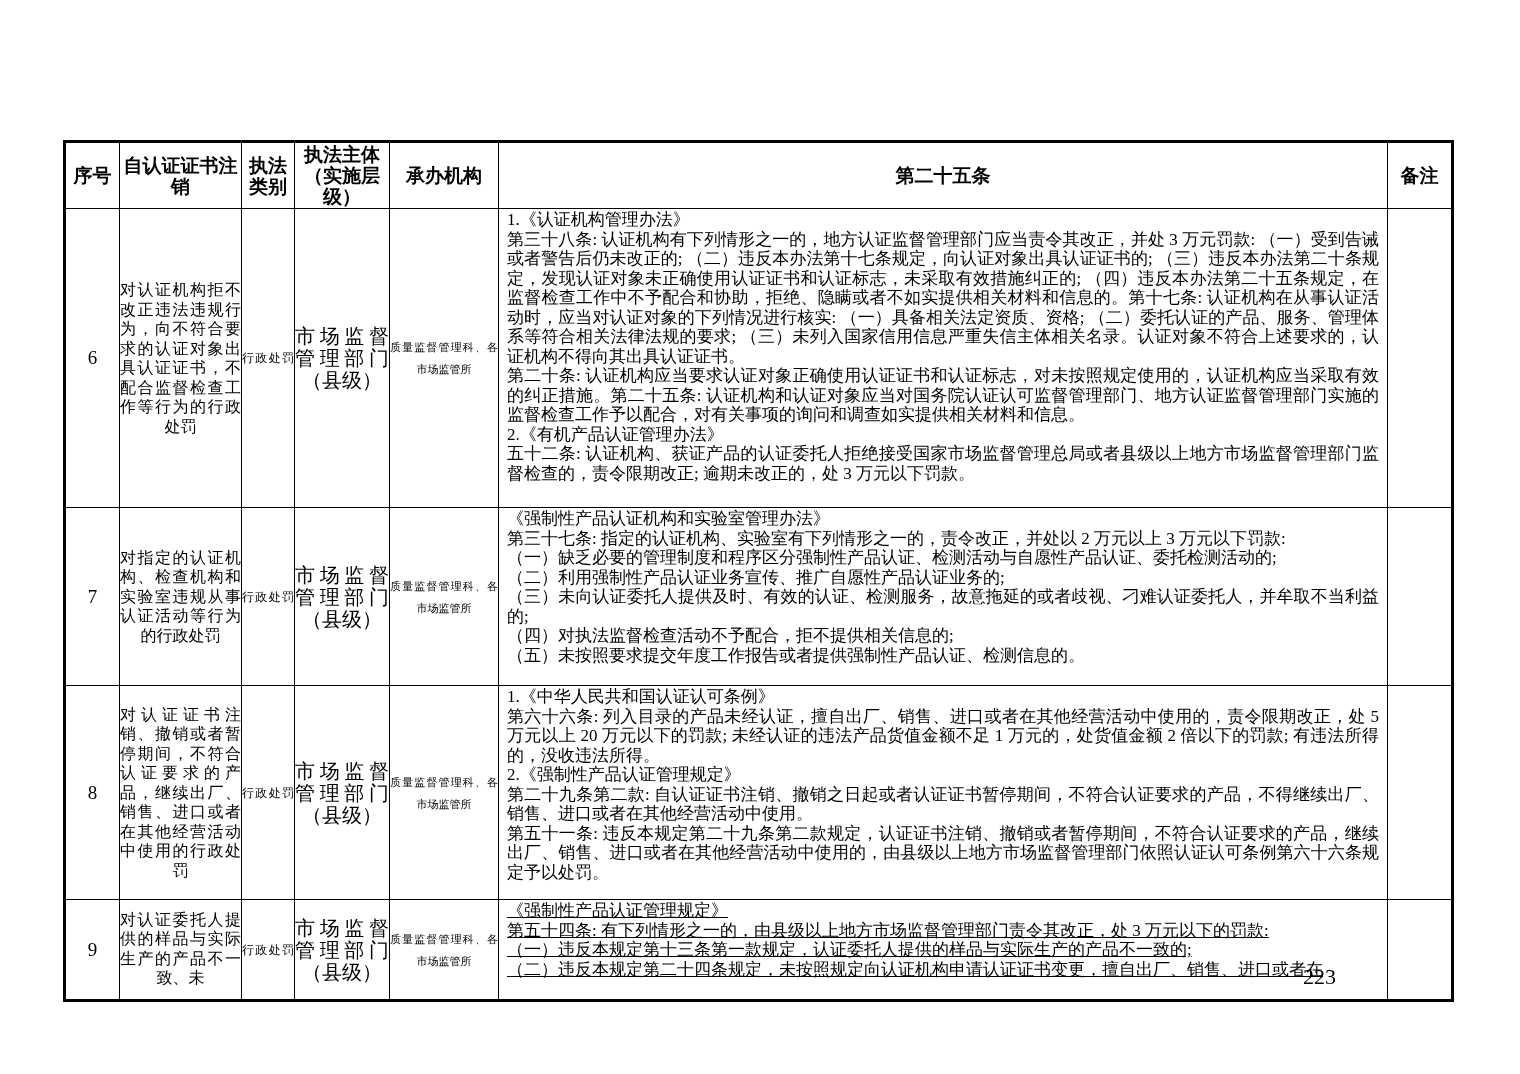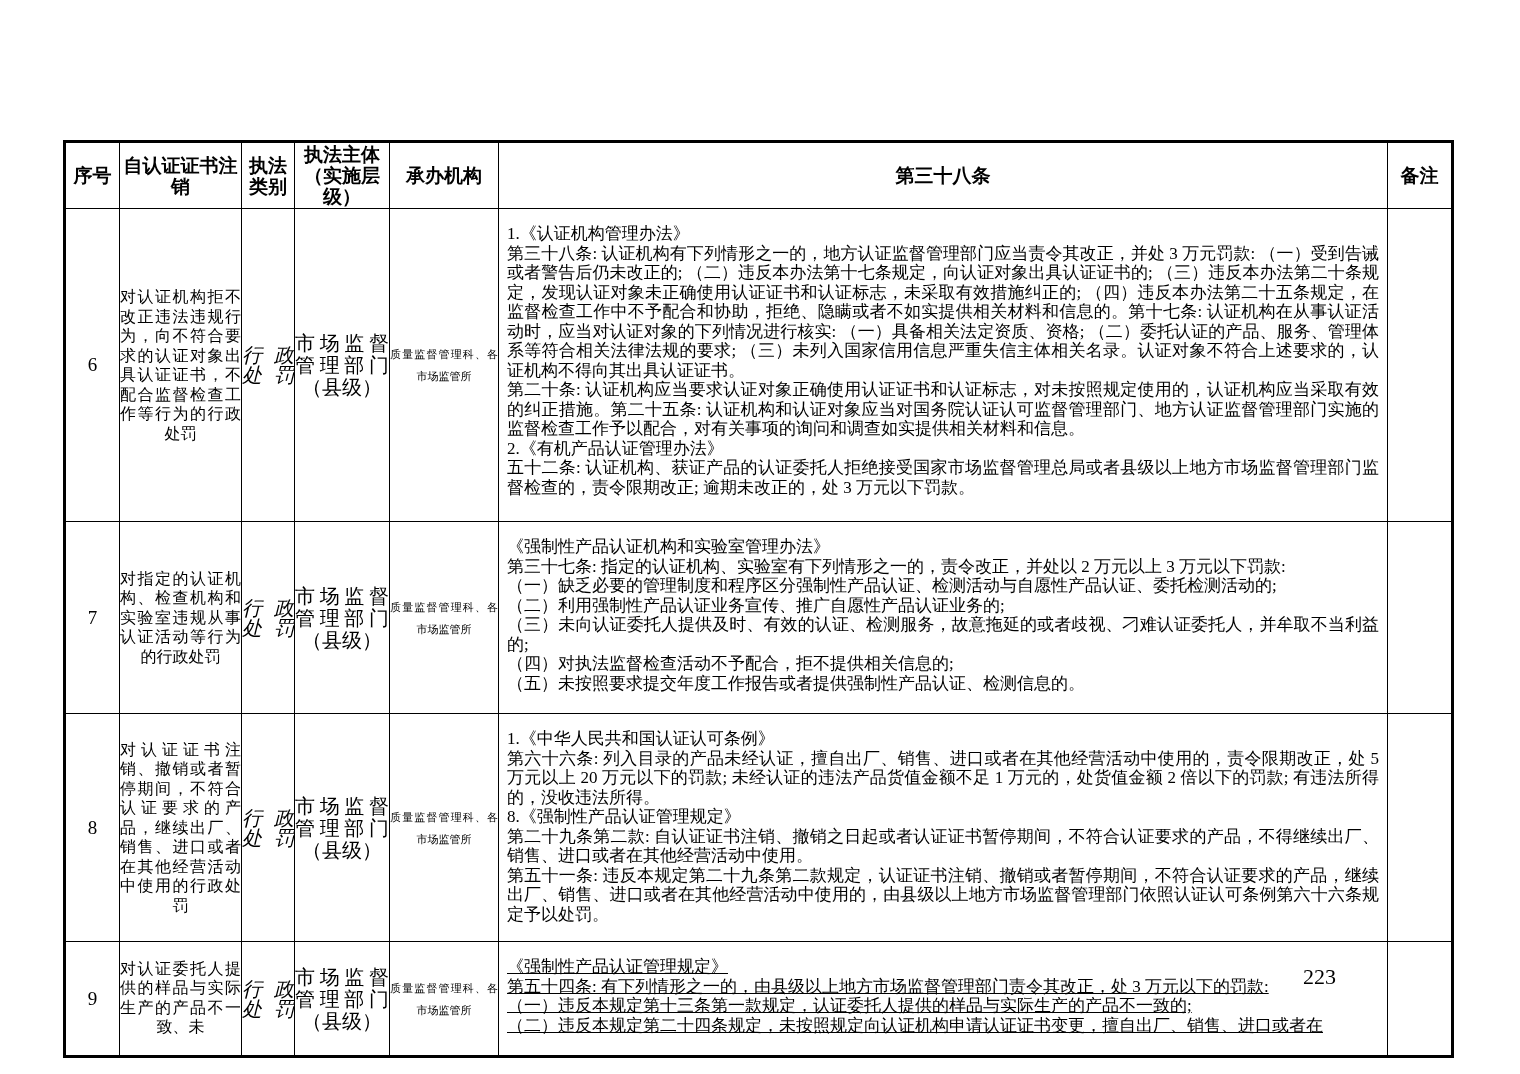--- a/index.html
+++ b/index.html
@@ -55,27 +55,26 @@
     vertical-align: middle;
     padding: 0 6px;
     text-align: justify;
     text-align-last: center;
   }
   td.c-name .clipbox {
     height: 80px;
     overflow: hidden;
   }
   td.c-cat {
-    font-size: 20px;
+    font-size: 12px;
     line-height: 20px;
     vertical-align: middle;
     padding: 0 7px;
     text-align: justify;
     text-align-last: justify;
-    font-style: italic;
   }
   td.c-subj {
     font-size: 20px;
     line-height: 22px;
     vertical-align: middle;
     padding: 0 9px;
     text-align: justify;
     text-align-last: center;
   }
   td.c-agcy {
@@ -89,21 +88,20 @@
   td.c-basis {
     vertical-align: top;
   }
   td.c-basis .basis-box {
     font-size: 17px;
     line-height: 19.5px;
     padding: 1px 8px 18px 8px;
     overflow: hidden;
     text-align: justify;
     text-align-last: left;
-    margin-top: 14px;
   }
   tr.r6 .basis-box { height: 279px; }
   tr.r7 .basis-box { height: 158px; }
   tr.r8 .basis-box { height: 194px; }
   tr.r9 .basis-box { height: 80px; text-decoration: underline; }
   td.c-basis p { margin: 0; }
   td.c-remark { }
 
   .page-number {
     position: absolute;
@@ -128,21 +126,21 @@
       <col style="width:889px">
       <col style="width:65px">
     </colgroup>
     <thead>
       <tr class="hdr">
         <th>序号</th>
         <th>自认证证书注销</th>
         <th>执法类别</th>
         <th>执法主体（实施层级）</th>
         <th>承办机构</th>
-        <th>第三十八条</th>
+        <th>第二十五条</th>
         <th>备注</th>
       </tr>
     </thead>
     <tbody>
       <tr class="r6">
         <td class="c-seq">6</td>
         <td class="c-name">对认证机构拒不改正违法违规行为，向不符合要求的认证对象出具认证证书，不配合监督检查工作等行为的行政处罚</td>
         <td class="c-cat">行政处罚</td>
         <td class="c-subj">市场监督管理部门（县级）</td>
         <td class="c-agcy">质量监督管理科、各市场监管所</td>
@@ -179,21 +177,21 @@
       <tr class="r8">
         <td class="c-seq">8</td>
         <td class="c-name">对认证证书注销、撤销或者暂停期间，不符合认证要求的产品，继续出厂、销售、进口或者在其他经营活动中使用的行政处罚</td>
         <td class="c-cat">行政处罚</td>
         <td class="c-subj">市场监督管理部门（县级）</td>
         <td class="c-agcy">质量监督管理科、各市场监管所</td>
         <td class="c-basis">
           <div class="basis-box">
               <p>1.《中华人民共和国认证认可条例》</p>
               <p>第六十六条: 列入目录的产品未经认证，擅自出厂、销售、进口或者在其他经营活动中使用的，责令限期改正，处 5 万元以上 20 万元以下的罚款; 未经认证的违法产品货值金额不足 1 万元的，处货值金额 2 倍以下的罚款; 有违法所得的，没收违法所得。</p>
-              <p>8.《强制性产品认证管理规定》</p>
+              <p>2.《强制性产品认证管理规定》</p>
               <p>第二十九条第二款: 自认证证书注销、撤销之日起或者认证证书暂停期间，不符合认证要求的产品，不得继续出厂、销售、进口或者在其他经营活动中使用。</p>
               <p>第五十一条: 违反本规定第二十九条第二款规定，认证证书注销、撤销或者暂停期间，不符合认证要求的产品，继续出厂、销售、进口或者在其他经营活动中使用的，由县级以上地方市场监督管理部门依照认证认可条例第六十六条规定予以处罚。</p>
             </div>
         </td>
         <td class="c-remark"></td>
       </tr>
       <tr class="r9">
         <td class="c-seq">9</td>
         <td class="c-name">
           <div class="clipbox">对认证委托人提供的样品与实际生产的产品不一致、未</div>

